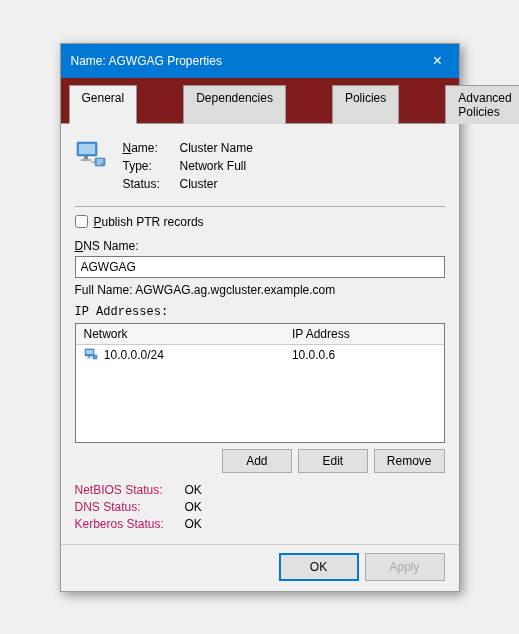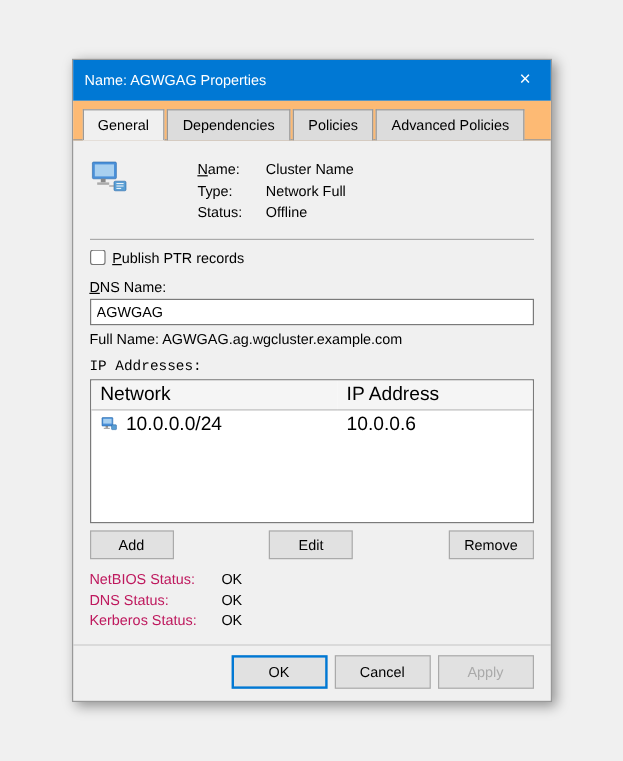--- a/index.html
+++ b/index.html
@@ -37,23 +37,24 @@
       color: white;
       font-size: 16px;
       cursor: pointer;
       display: flex;
       align-items: center;
       justify-content: center;
       line-height: 1;
     }
     .tabs {
       display: flex;
-      background: #fdba74;
+      background: #7f1d1d;
       padding: 6px 8px 0 8px;
       border-bottom: 1px solid #999;
+      gap: 44px;
     }
     .tab {
       padding: 5px 12px;
       border: 1px solid #999;
       border-bottom: none;
       background: #dcdcdc;
       cursor: pointer;
       font-size: 12px;
       margin-right: 2px;
       position: relative;
@@ -64,21 +65,20 @@
       border-bottom: 1px solid #f0f0f0;
       z-index: 1;
     }
     .content {
       padding: 14px 14px 10px 14px;
     }
     .info-section {
       display: flex;
       align-items: flex-start;
       margin-bottom: 12px;
-      gap: 42px;
     }
     .icon-area {
       margin-right: 14px;
       margin-top: 2px;
     }
     .network-icon {
       width: 32px;
       height: 32px;
     }
     .info-table td {
@@ -132,35 +132,35 @@
     .ip-table-container {
       border: 1px solid #7a7a7a;
       background: white;
       height: 120px;
       margin-bottom: 6px;
       overflow: hidden;
     }
     .ip-table {
       width: 100%;
       border-collapse: collapse;
-      font-size: 16px;
+      font-size: 12px;
     }
     .ip-table th {
       background: #f5f5f5;
       border-bottom: 1px solid #ccc;
       padding: 3px 8px;
       text-align: left;
       font-weight: normal;
     }
     .ip-table td {
       padding: 3px 8px;
     }
     .action-buttons {
       display: flex;
-      justify-content: space-between;
+      justify-content: flex-end;
       gap: 6px;
       margin-bottom: 10px;
     }
     .btn {
       min-width: 70px;
       padding: 4px 12px;
       font-size: 12px;
       border: 1px solid #aaa;
       background: #e1e1e1;
       cursor: pointer;
@@ -253,21 +253,21 @@
             <span><u>N</u>ame:</span>
           </td>
           <td>Cluster Name</td>
         </tr>
         <tr>
           <td>Type:</td>
           <td>Network Full</td>
         </tr>
         <tr>
           <td>Status:</td>
-          <td>Offline</td>
+          <td>Cluster</td>
         </tr>
       </tbody>
         </table>
     </div>
 
     <hr class="separator">
 
     
     <div class="checkbox-row">
       <input type="checkbox" id="publishPTR" style="">
@@ -332,16 +332,15 @@
       </div>
       <div class="status-row">
         <span class="status-label">Kerberos Status:</span>
         <span class="status-value">OK</span>
       </div>
     </div>
   </div>
 
   <div class="dialog-footer">
     <button class="btn-footer primary">OK</button>
-    <button class="btn-footer">Cancel</button>
     <button class="btn-footer" disabled="">Apply</button>
   </div>
 </div>
 
 </body></html>

